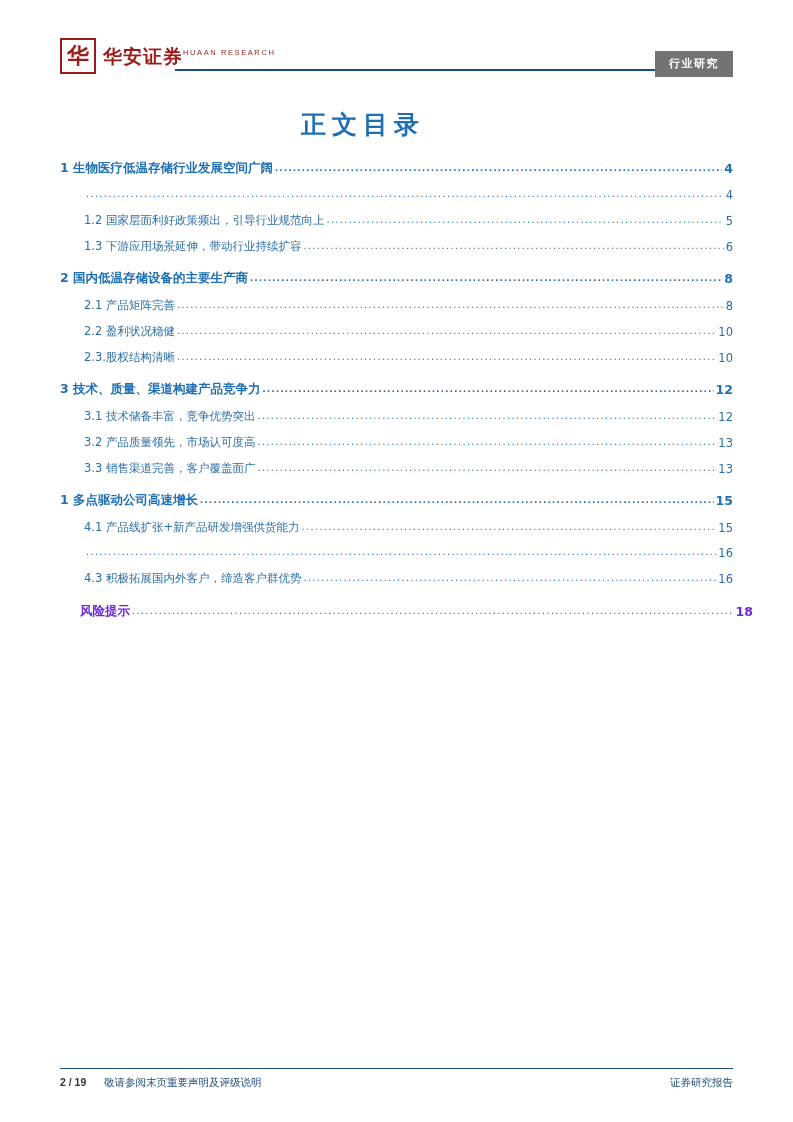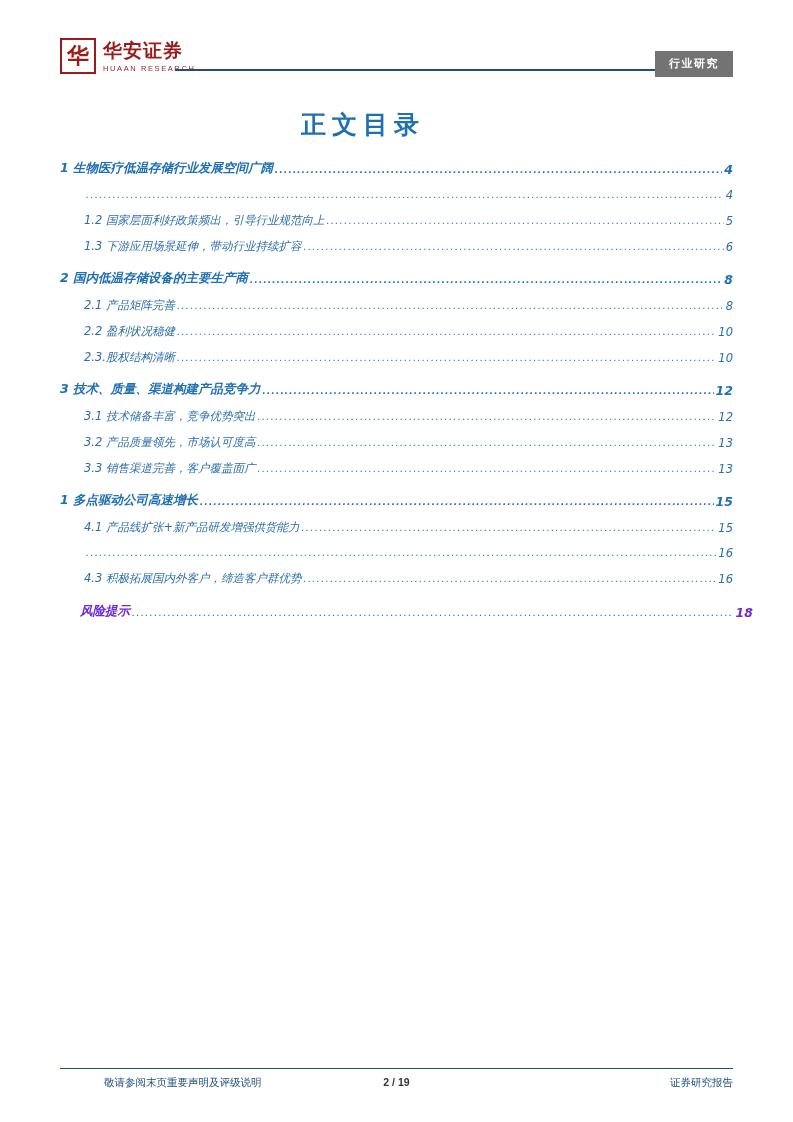--- a/index.html
+++ b/index.html
@@ -46,21 +46,21 @@
     font-size: 22px;
     font-weight: bold;
     display: flex;
     align-items: center;
     justify-content: center;
     box-sizing: border-box;
   }
   .logo-text {
     margin-left: 7px;
     display: flex;
-    flex-direction: column;
+    flex-direction: row;
     justify-content: center;
   }
   .logo-cn {
     color: #9b1b1b;
     font-size: 19px;
     font-weight: bold;
     letter-spacing: 1px;
     font-family: "DejaVu Sans", sans-serif;
     line-height: 22px;
   }
@@ -108,24 +108,23 @@
 
   
   .toc {
     position: absolute;
     left: 60px;
     top: 160px;
     width: 673px;
   }
   .toc-entry {
     display: flex;
-    align-items: flex-end;
+    align-items: center;
     white-space: nowrap;
     width: 100%;
-    font-style: italic;
   }
   .toc-label {
     flex: 0 0 auto;
     font-family: "DejaVu Sans", sans-serif;
   }
   .toc-dots {
     flex: 1 1 auto;
     overflow: hidden;
     white-space: nowrap;
     margin: 0 2px;
@@ -204,21 +203,21 @@
     color: #1f4e79;
     font-size: 10.5px;
     font-family: "DejaVu Sans", sans-serif;
     margin-left: 44px;
   }
   .footer-center {
     position: absolute;
     left: 0;
     right: 0;
     top: 8px;
-    text-align: center;
+    text-align: left;
     color: #333333;
     font-size: 10.5px;
     font-weight: bold;
     font-family: "Liberation Sans", sans-serif;
   }
   .footer-right {
     position: absolute;
     right: 0;
     top: 8px;
     color: #1f4e79;

